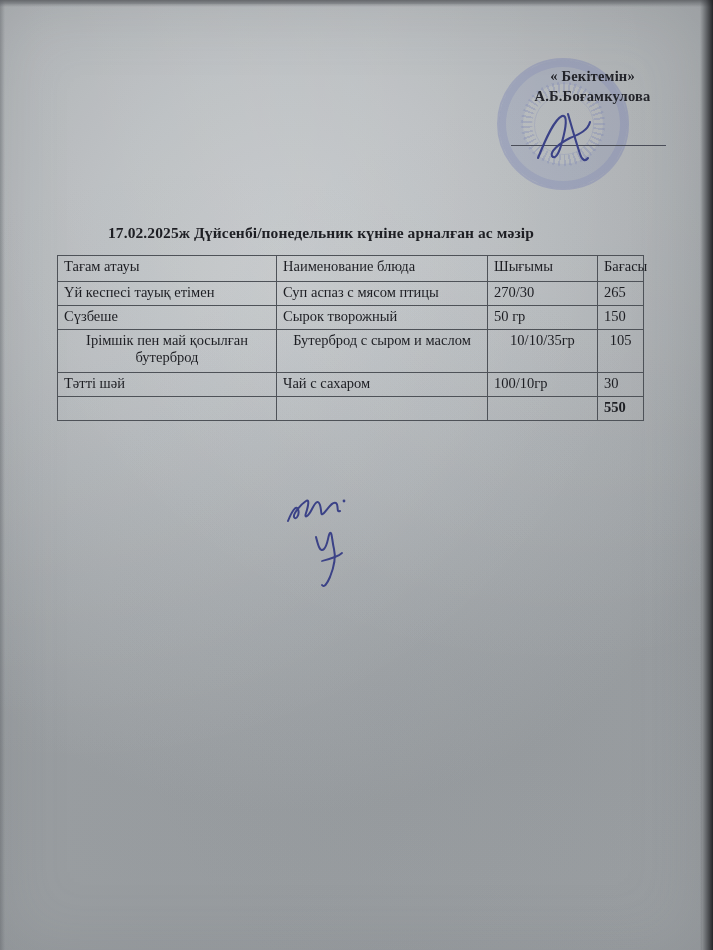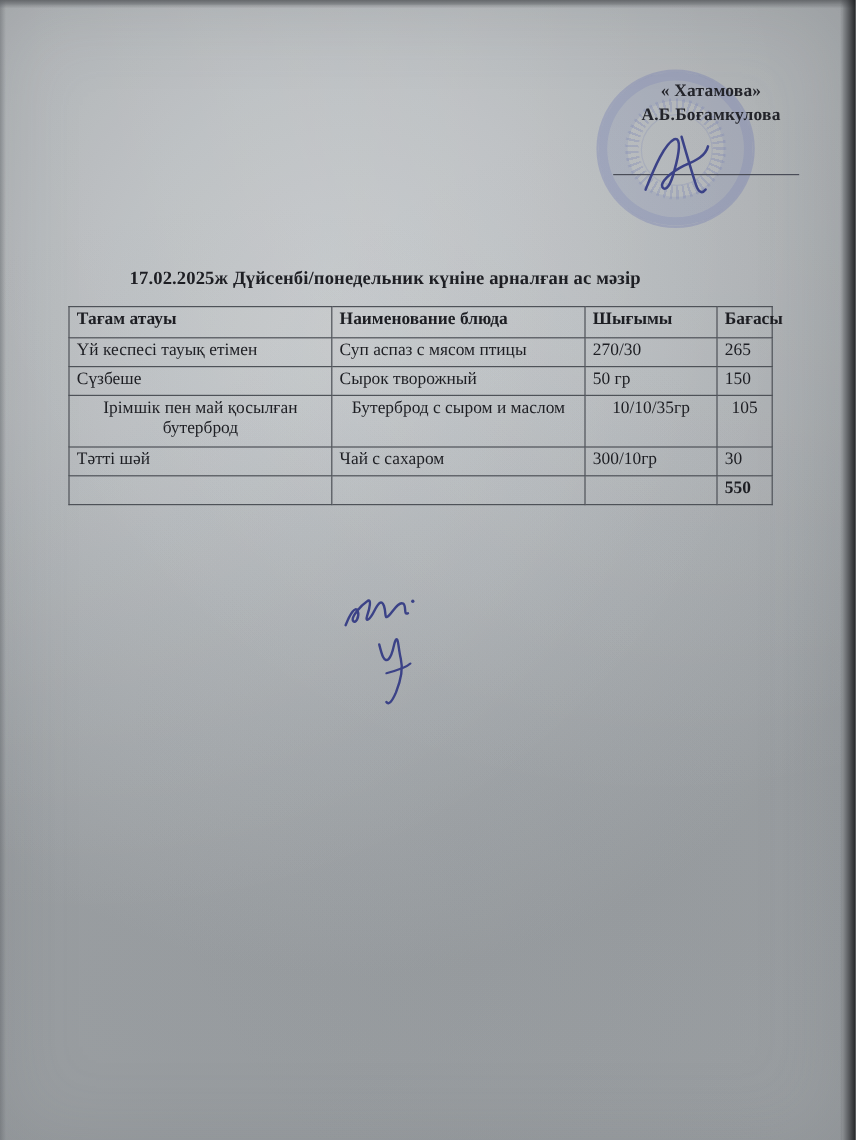--- a/index.html
+++ b/index.html
@@ -155,21 +155,21 @@
   #menu-table td {
     border: 1px solid #4e5258;
     padding: 2px 6px;
     font-size: 14.5px;
     color: #1d1e23;
     vertical-align: top;
     line-height: 17px;
     text-align: left;
   }
   #menu-table th {
-    font-weight: bold;
+    font-weight: normal;
     height: 21px;
   }
   #menu-table td { height: 19px; }
   #menu-table tr.tall td { height: 38px; text-align: center; }
   td.total-cell { font-weight: bold; }
   col.c-kk  { width: 219px; }
   col.c-ru  { width: 211px; }
   col.c-out { width: 110px; }
   col.c-prc { width: 46px; }
 
@@ -221,21 +221,21 @@
   <div id="top-edge"></div>
   <div id="left-edge"></div>
   <div id="right-edge"></div>
 
   <div id="stamp">
     <div class="ring-text"></div>
     <div class="inner-ring"></div>
   </div>
 
   <div id="approval">
-    <div class="ln">« Хатамова»</div>
+    <div class="ln">« Бекітемін»</div>
     <div class="ln">А.Б.Боғамкулова</div>
   </div>
   <div id="director-rule"></div>
 
   <svg id="director-sig" viewBox="0 0 90 62">
     <path d="M10 50 C18 30, 26 12, 34 8 C40 6, 38 20, 34 34 C31 46, 27 52, 24 48 C22 44, 30 36, 42 30 C52 26, 60 22, 62 14" fill="none" stroke="#3b4287" stroke-width="2.1" stroke-linecap="round"></path>
     <path d="M40 6 C44 20, 48 34, 52 46 C54 52, 57 54, 60 50" fill="none" stroke="#3b4287" stroke-width="2.1" stroke-linecap="round"></path>
   </svg>
 
   <div id="menu-title">17.02.2025ж Дүйсенбі/понедельник күніне арналған ас мәзір</div>
@@ -270,21 +270,21 @@
       </tr>
       <tr class="tall">
         <td>Ірімшік пен май қосылған бутерброд</td>
         <td>Бутерброд с  сыром и маслом</td>
         <td>10/10/35гр</td>
         <td>105</td>
       </tr>
       <tr>
         <td>Тәтті шәй</td>
         <td>Чай с сахаром</td>
-        <td>300/10гр</td>
+        <td>100/10гр</td>
         <td>30</td>
       </tr>
       <tr>
         <td></td>
         <td></td>
         <td></td>
         <td class="total-cell">550</td>
       </tr>
     </tbody>
   </table>

